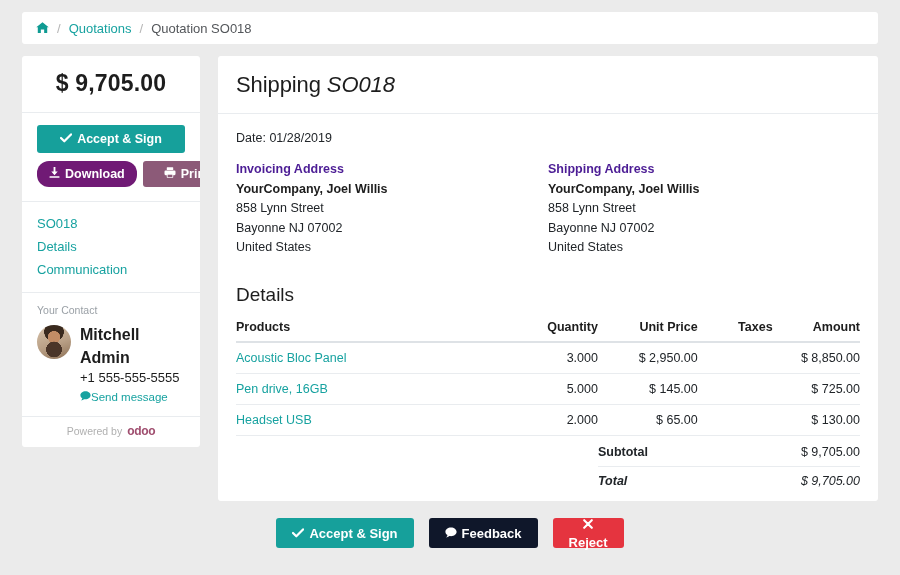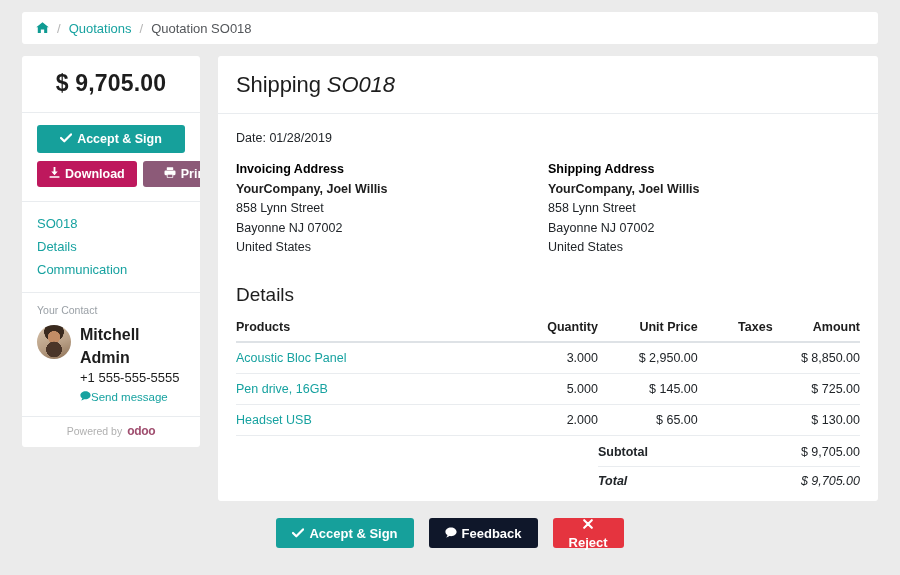--- a/index.html
+++ b/index.html
@@ -82,24 +82,25 @@
     line-height: 1;
   }
   .btn-accept-side {
     width: 100%;
     height: 28px;
     background: #16a09b;
     margin-bottom: 8px;
   }
   .btn-row { display: flex; gap: 6px; }
   .btn-dl {
-    background: #be185d;
+    background: #701a75;
     height: 26px;
     padding: 0 12px;
     flex: 0 0 auto;
+    border-radius: 12px;
   }
   .btn-print {
     background: #8c5a78;
     height: 26px;
     padding: 0 21px;
     flex: 0 0 auto;
   }
 
   .nav-box {
     padding: 12px 15px 13px 15px;
@@ -202,21 +203,21 @@
 
   .date-line { font-size: 12.5px; margin-bottom: 17px; }
   .date-line .lbl { font-weight: normal; }
 
   .addresses { display: flex; margin-bottom: 26px; }
   .addr-col { width: 50%; }
   .addr-title {
     font-size: 12.5px;
     font-weight: bold;
     margin-bottom: 4px;
-    color: #000000;
+    color: #4c1d95;
   }
   .addr-company {
     font-size: 12.5px;
     font-weight: bold;
     line-height: 1.55;
     color: #1d1d1d;
   }
   .addr-line { font-size: 12.5px; line-height: 1.55; color: #212529; }
 
   .details-title {

